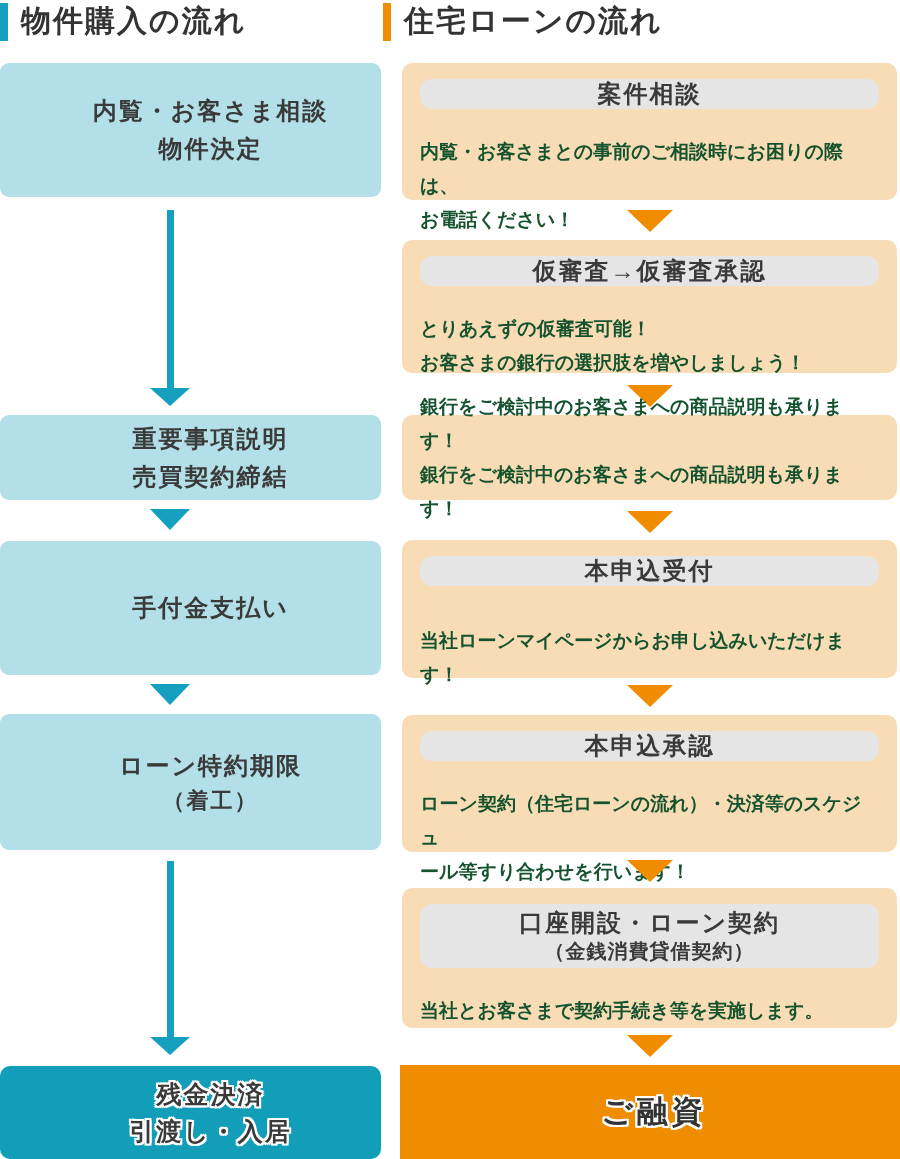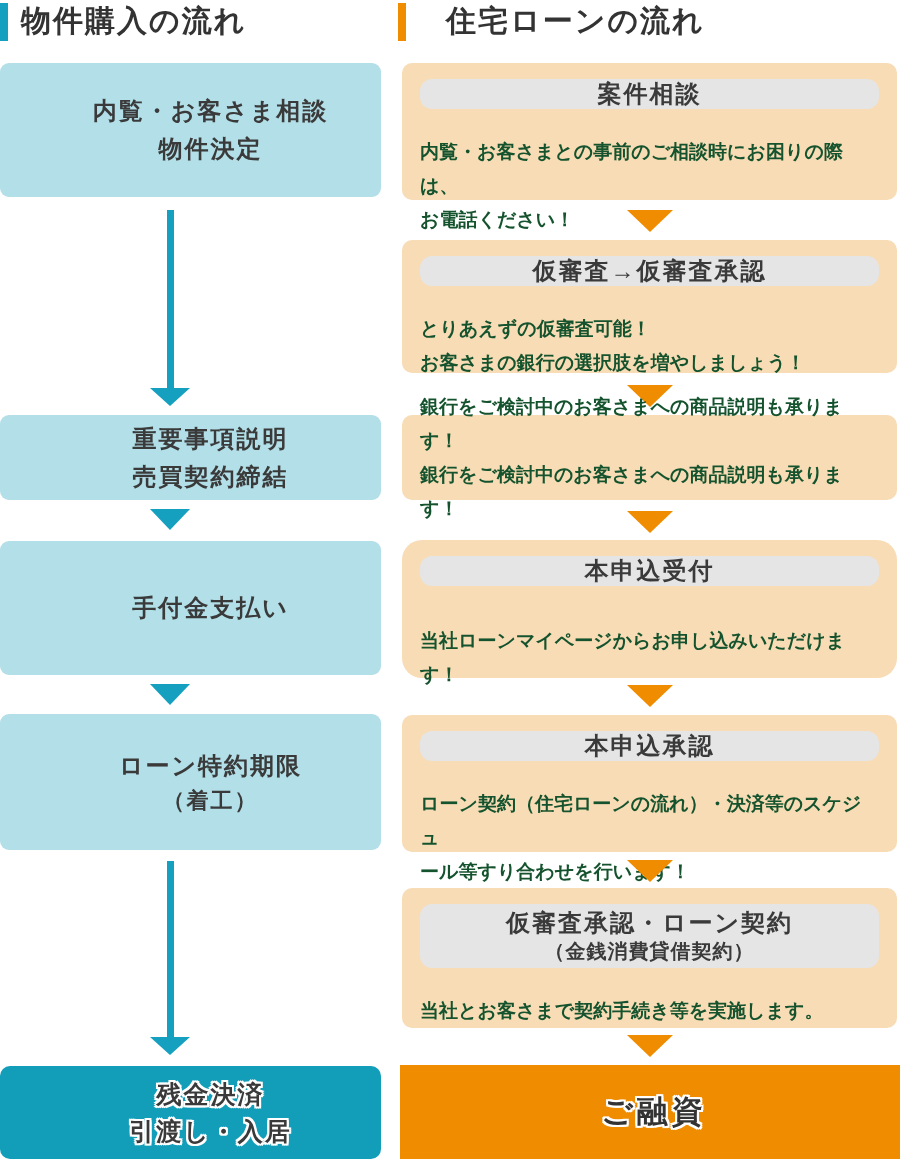--- a/index.html
+++ b/index.html
@@ -95,21 +95,21 @@
 </style>
 </head>
 <body>
 
 <div class="canvas">
 
   <div class="col-header" style="left:0;">
     <div class="bar bar-teal"></div>
     <div class="htext">物件購入の流れ</div>
   </div>
-  <div class="col-header" style="left:398px;gap:27px;">
+  <div class="col-header" style="left:383px;">
     <div class="bar bar-orange"></div>
     <div class="htext">住宅ローンの流れ</div>
   </div>
 
   <div class="lbox" style="top:63px;height:134px;">
     <div class="line">内覧・お客さま相談</div>
     <div class="line">物件決定</div>
   </div>
 
   <div class="varrow" style="top:210px;">
@@ -171,21 +171,21 @@
 
   <div class="rbox no-title" style="top:415px;height:85px;">
     <div class="rbody">
       <p>銀行をご検討中のお客さまへの商品説明も承ります！</p>
       <p>銀行をご検討中のお客さまへの商品説明も承ります！</p>
     </div>
   </div>
 
   <div class="tri-orange" style="top:511px;"></div>
 
-  <div class="rbox" style="top:540px;height:138px;border-radius:20px;">
+  <div class="rbox" style="top:540px;height:138px;">
     <div class="rtitle">
       <div class="t1">本申込受付</div>
     </div>
     <div class="rbody center">
       <p>当社ローンマイページからお申し込みいただけます！</p>
     </div>
   </div>
 
   <div class="tri-orange" style="top:685px;"></div>
 
@@ -196,21 +196,21 @@
     <div class="rbody">
       <p>ローン契約（住宅ローンの流れ）・決済等のスケジュ</p>
       <p>ール等すり合わせを行います！</p>
     </div>
   </div>
 
   <div class="tri-orange" style="top:860px;"></div>
 
   <div class="rbox" style="top:888px;height:140px;">
     <div class="rtitle tall">
-      <div class="t1">仮審査承認・ローン契約</div>
+      <div class="t1">口座開設・ローン契約</div>
       <div class="t2">（金銭消費貸借契約）</div>
     </div>
     <div class="rbody">
       <p>当社とお客さまで契約手続き等を実施します。</p>
     </div>
   </div>
 
   <div class="tri-orange" style="top:1035px;"></div>
 
   <div class="rbox final" style="top:1065px;height:94px;">

